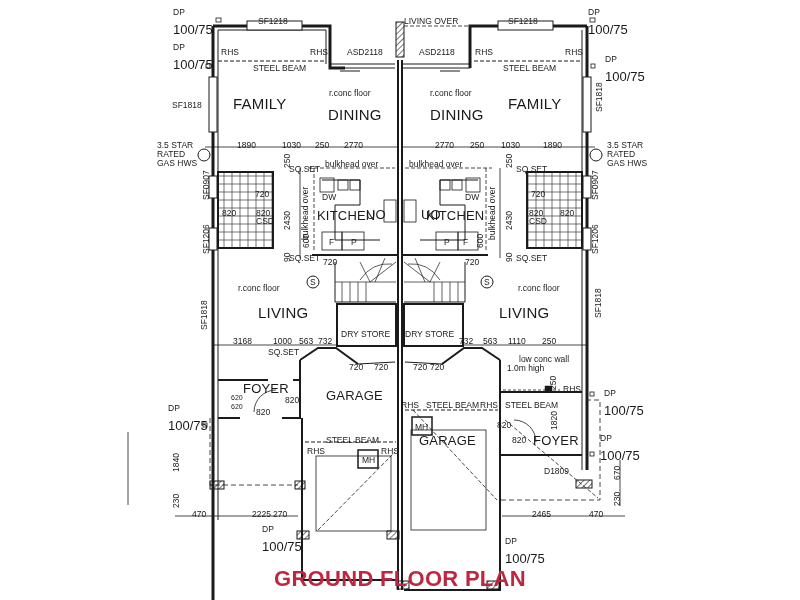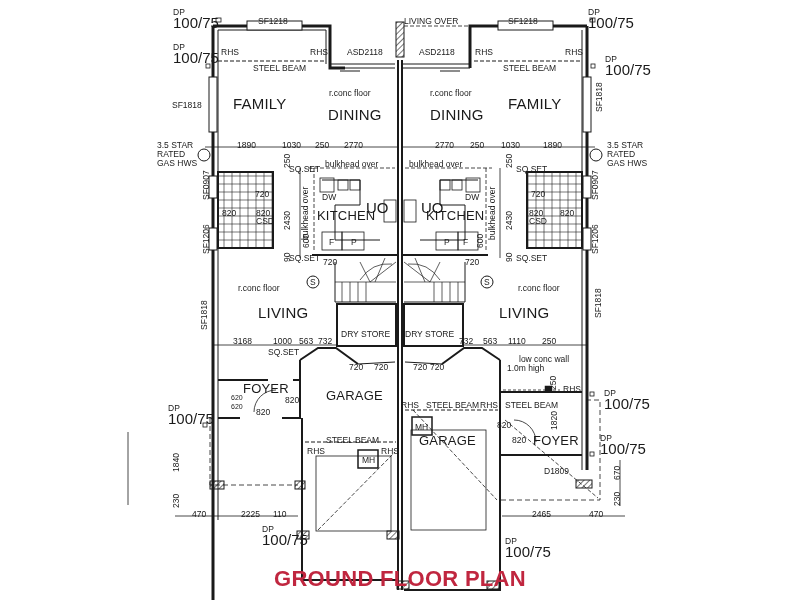--- a/index.html
+++ b/index.html
@@ -1,20 +1,20 @@
 <!DOCTYPE html>
 <html><head>
   <meta charset="utf-8">
   <style>
     html, body { margin:0; padding:0; background:#ffffff; }
     body { width:800px; height:600px; position:relative; overflow:hidden; font-family:"Liberation Sans", sans-serif; color:#1a1a1a; }
     #plan { position:absolute; left:0; top:0; width:800px; height:600px; }
     .lbl { position:absolute; white-space:nowrap; line-height:1; color:#1a1a1a; }
     .room { font-size:15px; font-weight:normal; letter-spacing:0.2px; }
-    .sm { font-size:15px; }
+    .sm { font-size:13px;margin-top:8px; }
     .xs { font-size:8.5px; }
     .vert { transform-origin:left top; transform:rotate(-90deg); }
     .title { position:absolute; left:0; width:800px; top:566px; text-align:center; font-size:22px; font-weight:bold; color:#c0263f; letter-spacing:0.3px; }
   </style>
 </head>
 <body>
 
 <svg id="plan" viewBox="0 0 800 600" xmlns="http://www.w3.org/2000/svg">
   <defs>
     <pattern id="hatch" width="4" height="4" patternUnits="userSpaceOnUse" patternTransform="rotate(45)">
@@ -241,22 +241,22 @@
 <span class="lbl xs" style="left:326px;top:436px">STEEL BEAM</span>
 <span class="lbl xs" style="left:307px;top:447px">RHS</span>
 <span class="lbl xs" style="left:381px;top:447px">RHS</span>
 <span class="lbl xs" style="left:362px;top:456px">MH</span>
 
 <span class="lbl xs" style="left:168px;top:404px">DP</span>
 <span class="lbl sm" style="left:168px;top:411px">100/75</span>
 <span class="lbl xs vert" style="left:172px;top:472px">1840</span>
 <span class="lbl xs vert" style="left:172px;top:508px">230</span>
 <span class="lbl xs" style="left:192px;top:510px">470</span>
-<span class="lbl xs" style="left:241px;top:510px">2225</span>
-<span class="lbl xs" style="left:273px;top:510px">110</span>
+<span class="lbl xs" style="left:252px;top:510px">2225</span>
+<span class="lbl xs" style="left:273px;top:510px">270</span>
 <span class="lbl xs" style="left:262px;top:525px">DP</span>
 <span class="lbl sm" style="left:262px;top:532px">100/75</span>
 
 <span class="lbl xs" style="left:404px;top:17px">LIVING OVER</span>
 <span class="lbl xs" style="left:508px;top:17px">SF1218</span>
 <span class="lbl xs" style="left:588px;top:8px">DP</span>
 <span class="lbl sm" style="left:588px;top:15px">100/75</span>
 <span class="lbl xs" style="left:605px;top:55px">DP</span>
 <span class="lbl sm" style="left:605px;top:62px">100/75</span>
 <span class="lbl xs" style="left:475px;top:48px">RHS</span>

